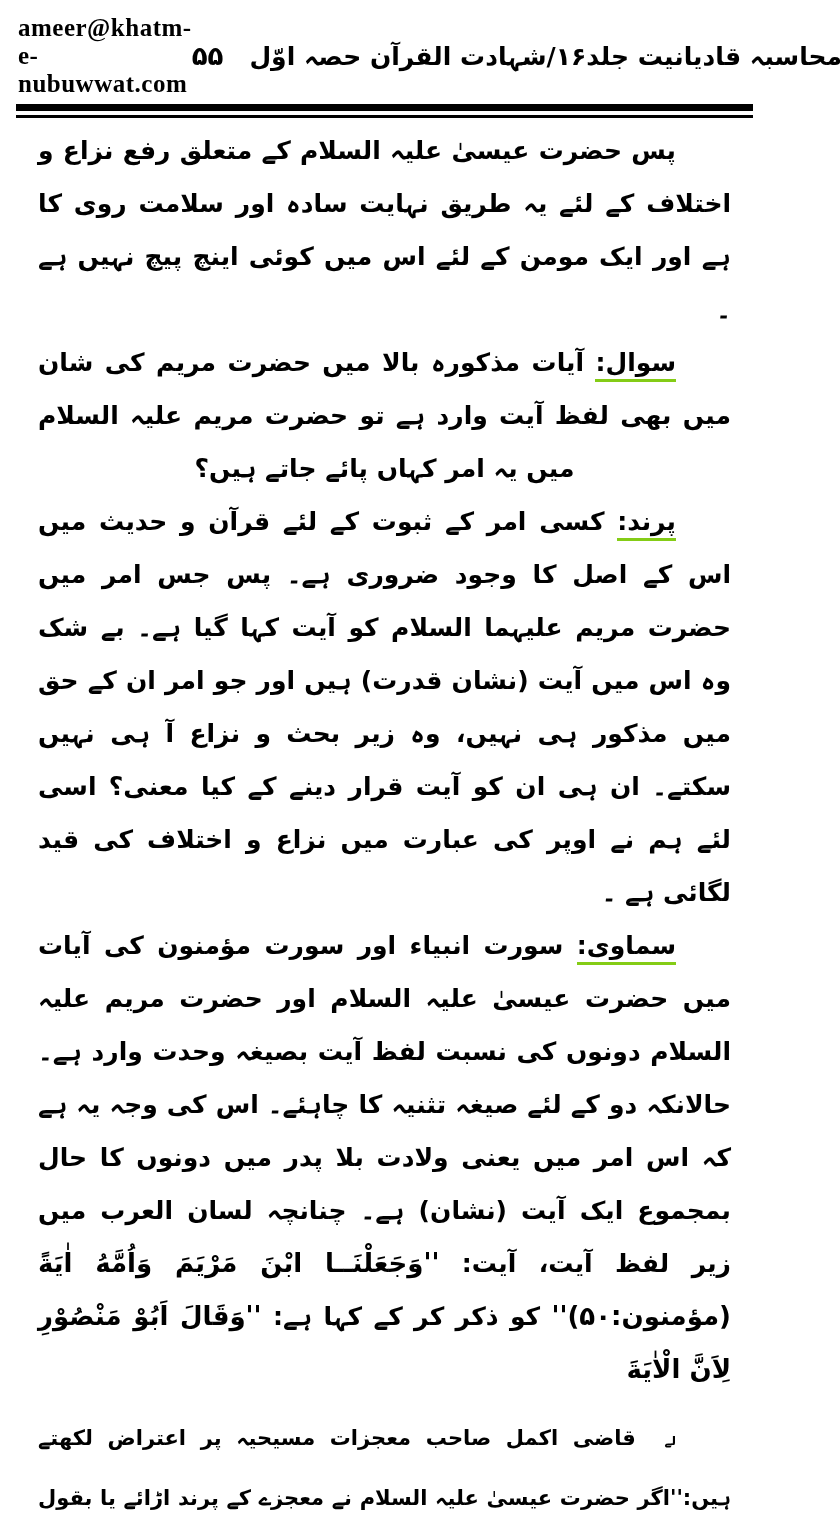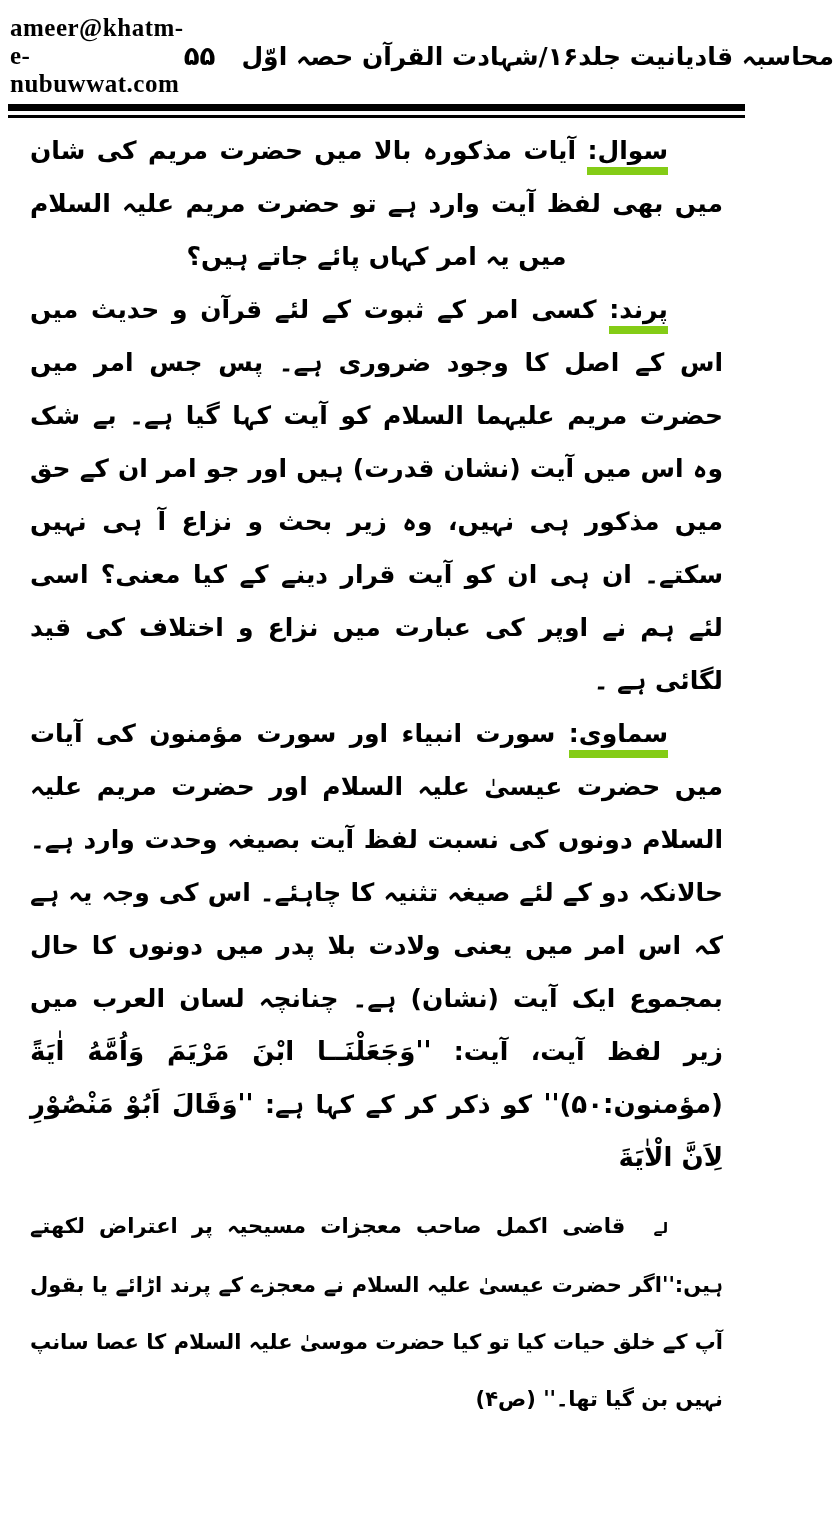--- a/index.html
+++ b/index.html
@@ -2,21 +2,21 @@
 <html><head>
 <meta charset="utf-8">
 <style>
   html, body { margin: 0; padding: 0; }
   body {
     width: 840px; height: 1540px;
     background: #ffffff; color: #000000;
     font-family: "DejaVu Sans", sans-serif;
     overflow: hidden; position: relative;
   }
-  .page { width: 753px; height: 1540px; display: flex; flex-direction: column; }
+  .page { width: 753px; height: 1540px; display: flex; flex-direction: column; padding-left: 8px; }
 
   
   .header {
     direction: ltr;
     display: flex; align-items: center;
     padding: 14px 10px 4px 10px;
   }
   .email {
     font-family: "Liberation Serif", serif;
     font-weight: bold; font-size: 25px; letter-spacing: 0.5px;
@@ -43,51 +43,54 @@
   }
   .para {
     font-weight: bold;
     font-size: 25px;
     line-height: 53px;
     margin: 0;
   }
   .center-last { text-align-last: center; }
   .indent { text-indent: 55px; }
   .lbl {
-    border-bottom: 8px solid #84cc16;
+    border-bottom: 3px solid #84cc16;
     padding-bottom: 2px;
   }
   .arabic { font-size: 26px; }
   .small-section { margin-top: 14px; }
   .para-sm {
     font-weight: bold;
     font-size: 21px;
     line-height: 57px;
     margin: 0;
   }
-  .siglum { font-size: 15px; margin-left: 14px; }
+  .siglum { font-size: 12px; margin-left: 14px; }
 </style>
 </head>
 <body>
 
 <div class="page">
 
   <div class="header">
     <span class="email">ameer@khatm-e-nubuwwat.com</span>
     <span class="hdr-page-num">۵۵</span>
     <span class="hdr-title">محاسبہ قادیانیت جلد۱۶/شہادت القرآن حصہ اوّل</span>
   </div>
   <div class="rules">
     <div class="rule-thick"></div>
     <div class="rule-thin"></div>
   </div>
 
   <div class="content">
 
 
+    <p class="para indent">
+      <span>پس حضرت عیسیٰ علیہ السلام کے متعلق رفع نزاع و اختلاف کے لئے یہ طریق نہایت سادہ اور سلامت روی کا ہے اور ایک مومن کے لئے اس میں کوئی اینچ پیچ نہیں ہے ۔</span>
+    </p>
 
     <p class="para indent center-last">
       <span class="lbl">سوال:</span>
       <span>آیات مذکورہ بالا میں حضرت مریم کی شان میں بھی لفظ آیت وارد ہے تو حضرت مریم علیہ السلام میں یہ امر کہاں پائے جاتے ہیں؟</span>
     </p>
 
     <p class="para indent">
       <span class="lbl">پرند:</span>
       <span>کسی امر کے ثبوت کے لئے قرآن و حدیث میں اس کے اصل کا وجود ضروری ہے۔ پس جس امر میں حضرت مریم علیہما السلام کو آیت کہا گیا ہے۔ بے شک وہ اس میں آیت (نشان قدرت) ہیں اور جو امر ان کے حق میں مذکور ہی نہیں، وہ زیر بحث و نزاع آ ہی نہیں سکتے۔ ان ہی ان کو آیت قرار دینے کے کیا معنی؟ اسی لئے ہم نے اوپر کی عبارت میں نزاع و اختلاف کی قید لگائی ہے ۔</span>
     </p>

